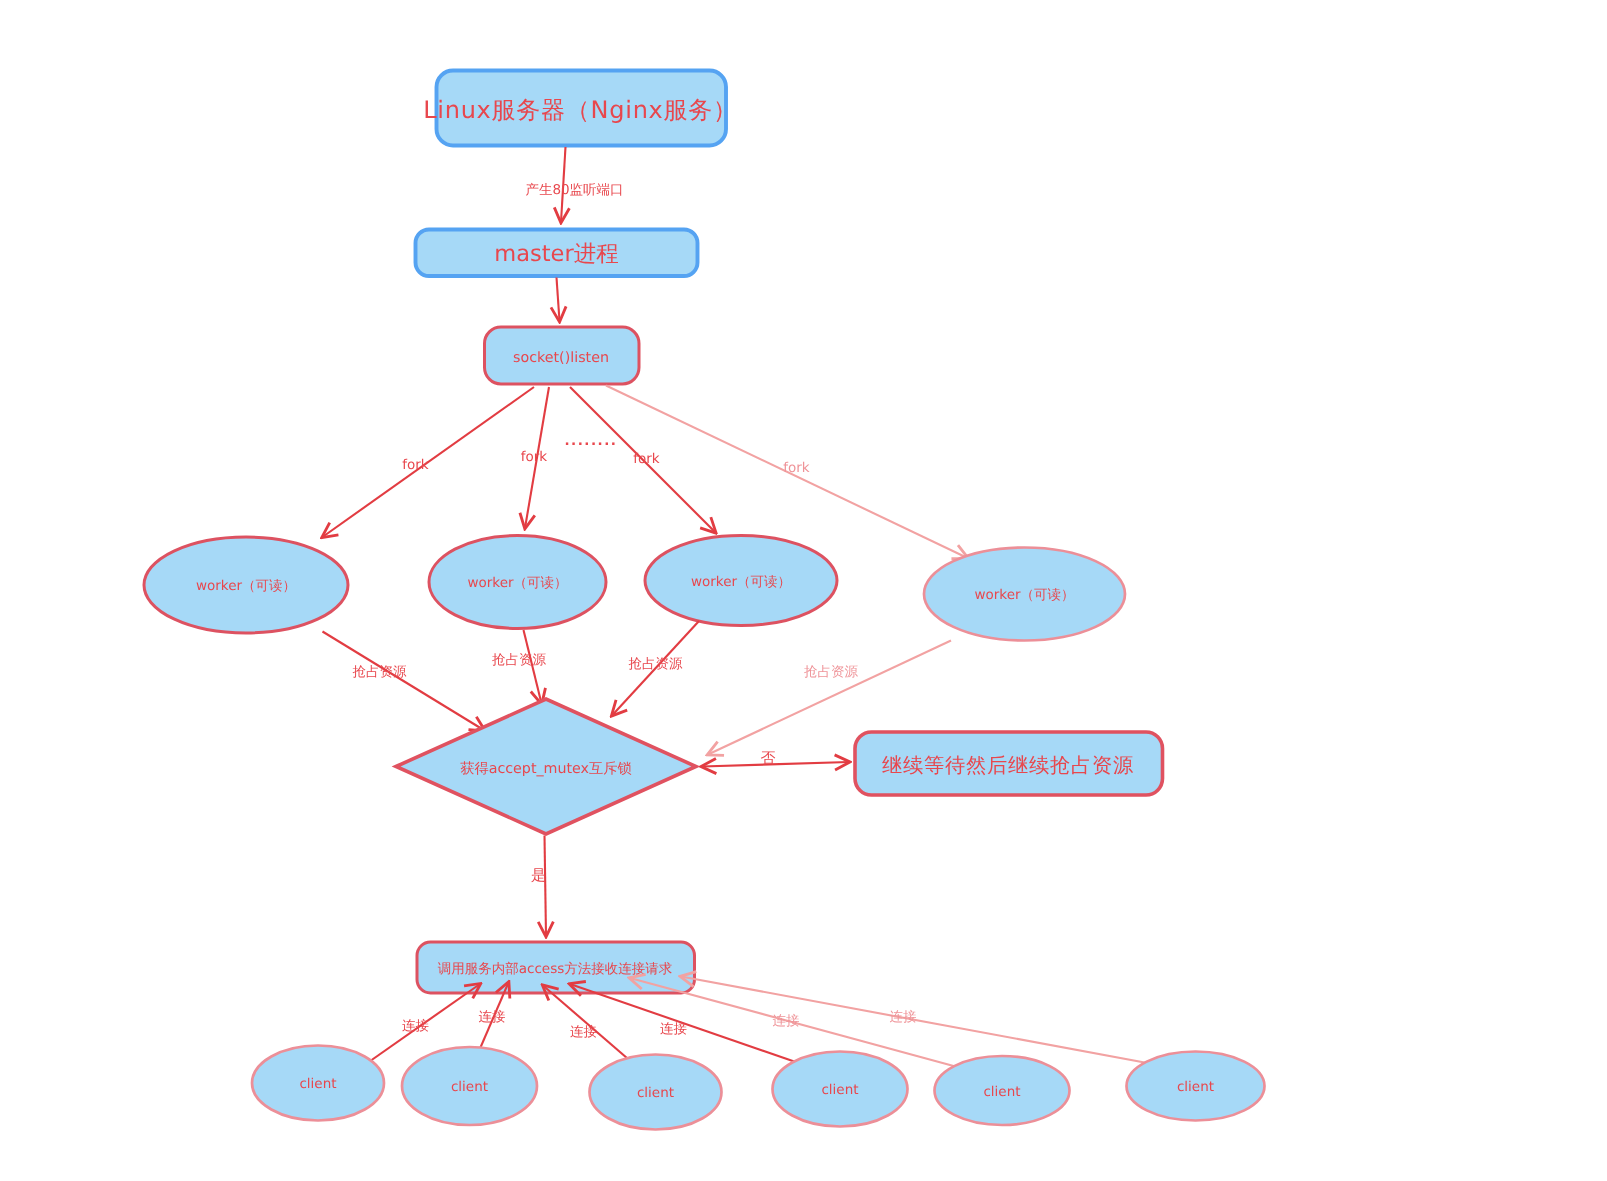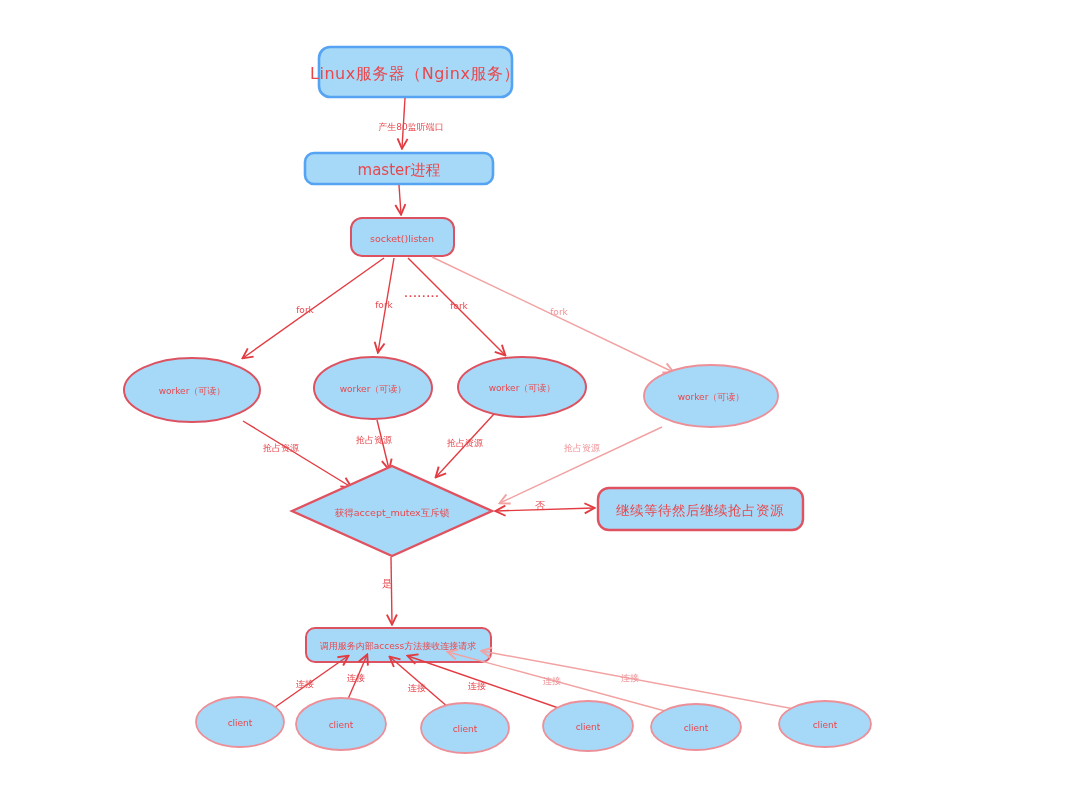--- a/index.html
+++ b/index.html
@@ -2,21 +2,20 @@
 <html><head>
 <meta charset="utf-8">
 <style>
   html,body{margin:0;padding:0;background:#ffffff;}
   .canvas{
     position:relative;
     width:1035px;height:787px;
     background:#ffffff;
     font-family:"DejaVu Sans", sans-serif;
     overflow:hidden;
-    padding-left:28px;
   }
   svg{display:block}
   .fill-node{fill:#a6d9f7;}
   .stroke-blue{stroke:#55a3f2;stroke-width:2.6;}
   .stroke-red{stroke:#dd5261;stroke-width:2;}
   .stroke-red-thick{stroke:#e05260;stroke-width:2.4;}
   .stroke-salmon{stroke:#ec8f98;stroke-width:1.8;}
   .edge{stroke:#e23c42;stroke-width:1.4;fill:none;}
   .edge-light{stroke:#f2a2a2;stroke-width:1.4;fill:none;}
   text{

